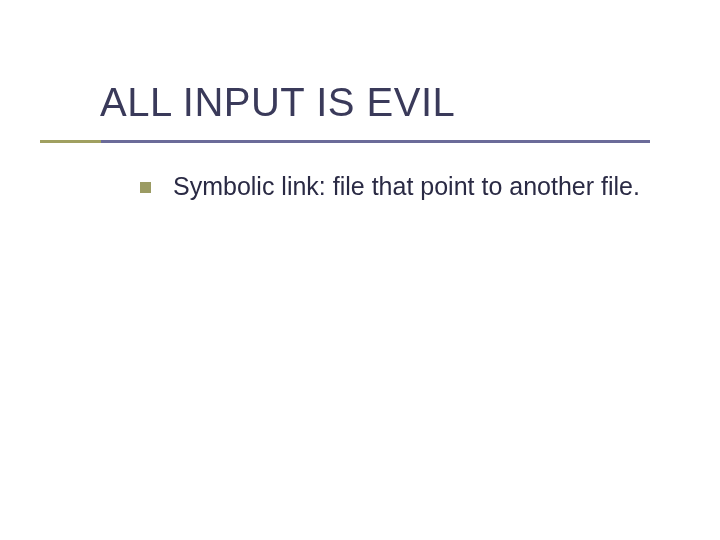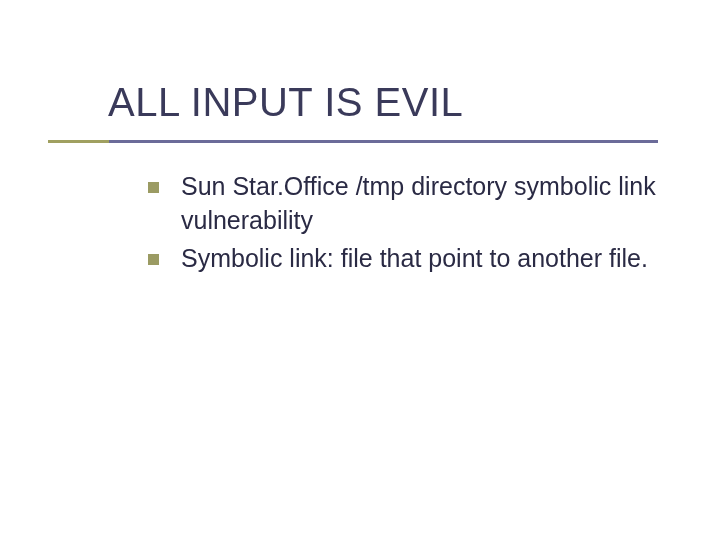--- a/index.html
+++ b/index.html
@@ -9,21 +9,20 @@
     height: 540px;
     background: #ffffff;
     font-family: Verdana, Geneva, sans-serif;
     overflow: hidden;
   }
   .slide {
     position: relative;
     width: 580px;
     height: 540px;
     box-sizing: border-box;
-    margin-left: 8px;
   }
   .title {
     position: absolute;
     left: 100px;
     top: 80px;
     font-size: 40px;
     font-weight: 400;
     color: #3a3a5a;
     letter-spacing: 0.5px;
     font-family: Tahoma, Verdana, sans-serif;
@@ -69,20 +68,16 @@
 </head>
 <body>
 
 <div class="slide">
   <div class="title">ALL INPUT IS EVIL</div>
   <div class="underline"></div>
 
   <div class="content">
     <div class="row">
       <div class="bullet"></div>
-      <div class="text">Sun Star.Office /tmp directory symbolic link vulnerability</div>
-    </div>
-    <div class="row">
-      <div class="bullet"></div>
       <div class="text">Symbolic link: file that point to another file.</div>
     </div>
   </div>
 </div>
 
 </body></html>

